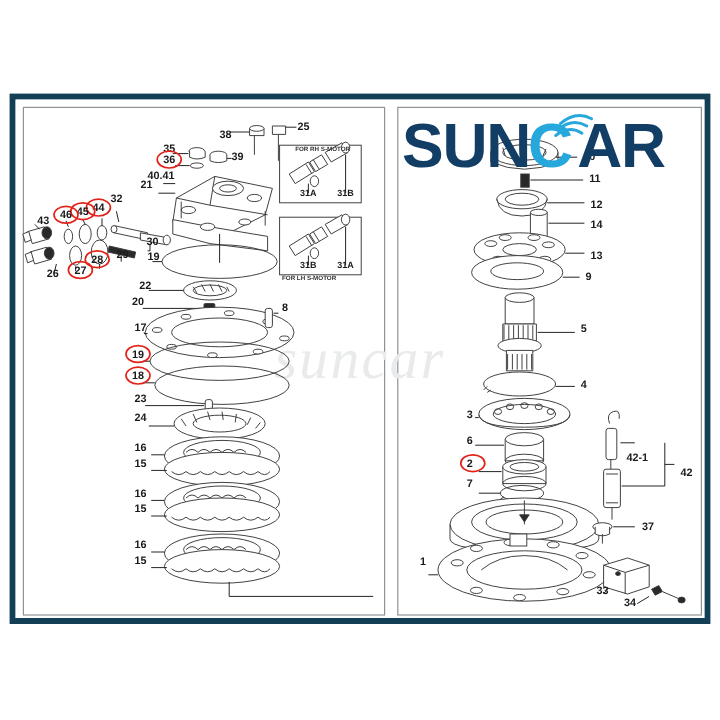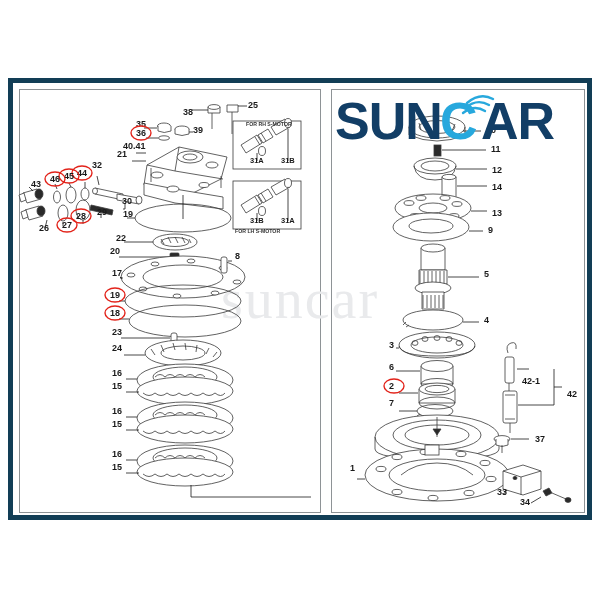--- a/index.html
+++ b/index.html
@@ -37,26 +37,27 @@
   }
   #panel-left{left:6px;top:6px;width:302px;height:424px;}
   #panel-right{left:318px;top:6px;width:254px;height:424px;}
 
   
   #watermark{
     position:absolute;
     left:0;top:0;width:100%;height:100%;
     display:flex;align-items:center;justify-content:center;
     font-family:"Liberation Serif", serif;
-    font-size:56px;
+    font-size:48px;
     color:#e9eaec;
     letter-spacing:2px;
     pointer-events:none;
     user-select:none;
     z-index:1;
+    font-style:italic;
   }
   
   #art{position:absolute;left:0;top:0;width:584px;height:442px;z-index:3;}
   
   #logo{
     position:absolute;left:322px;top:8px;width:250px;height:62px;z-index:4;
   }
   .navy{fill:#123e66;}
   .cyan{fill:#27a8dd;}
   .lbl{

